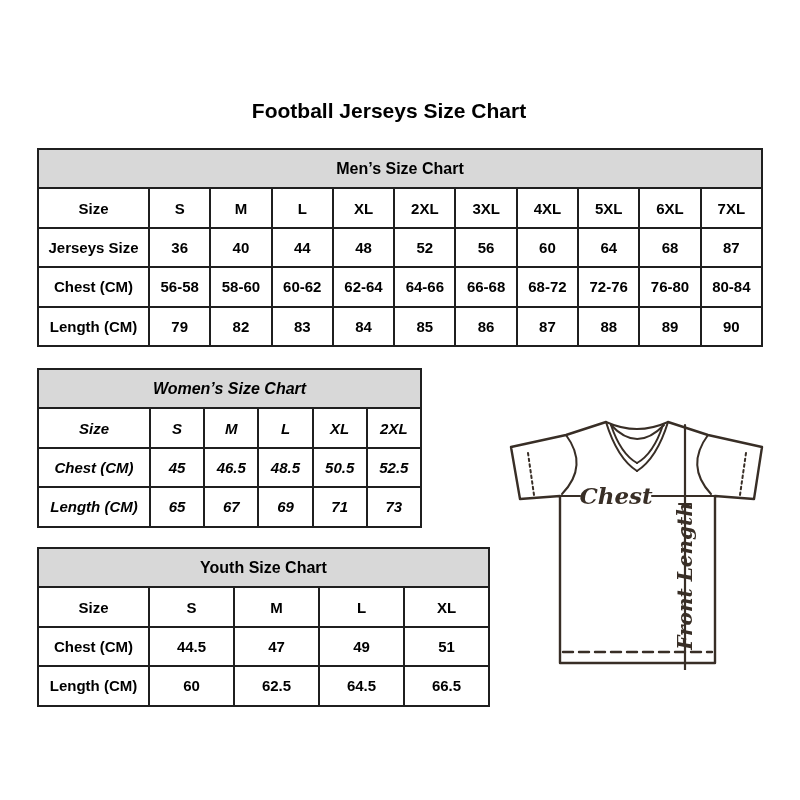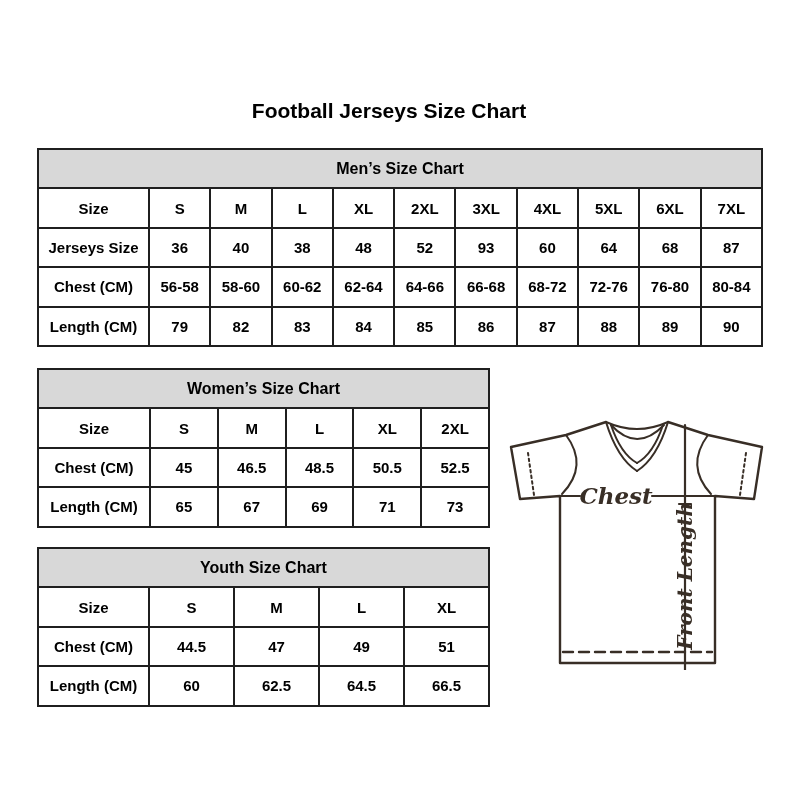--- a/index.html
+++ b/index.html
@@ -34,21 +34,21 @@
     height: 37.4px;
     padding: 0;
     overflow: hidden;
     white-space: nowrap;
   }
   td.tbl-header {
     background: #d8d8d8;
     font-size: 16px;
   }
   #mens   { left: 37px; top: 148px; width: 726px; }
-  #womens { left: 37px; top: 368px; width: 453px; }
+  #womens { left: 37px; top: 368px; width: 385px; font-style: italic; }
   #youth  { left: 37px; top: 547px; width: 453px; border-radius: 16px; }
 
   .jersey-svg { position: absolute; left: 505px; top: 408px; }
   .jersey-svg path, .jersey-svg line {
     fill: none;
     stroke: #382e26;
     stroke-linejoin: round;
     stroke-linecap: round;
   }
   .outline { stroke-width: 2.4px; }
@@ -100,24 +100,24 @@
           <td>3XL</td>
           <td>4XL</td>
           <td>5XL</td>
           <td>6XL</td>
           <td>7XL</td>
         </tr>
         <tr>
           <td class="row-label">Jerseys Size</td>
           <td>36</td>
           <td>40</td>
-          <td>38</td>
+          <td>44</td>
           <td>48</td>
           <td>52</td>
-          <td>93</td>
+          <td>56</td>
           <td>60</td>
           <td>64</td>
           <td>68</td>
           <td>87</td>
         </tr>
         <tr>
           <td class="row-label">Chest (CM)</td>
           <td>56-58</td>
           <td>58-60</td>
           <td>60-62</td>

